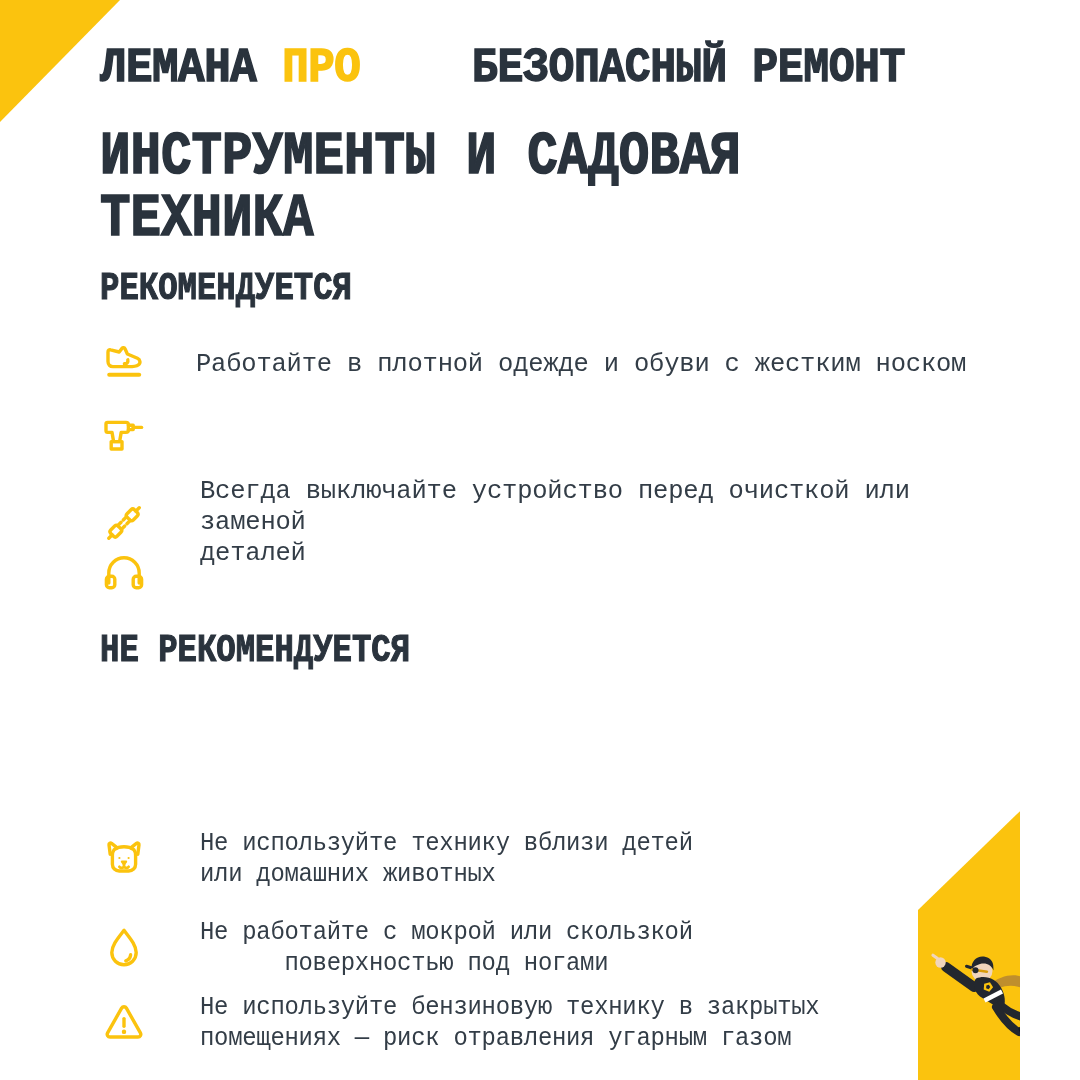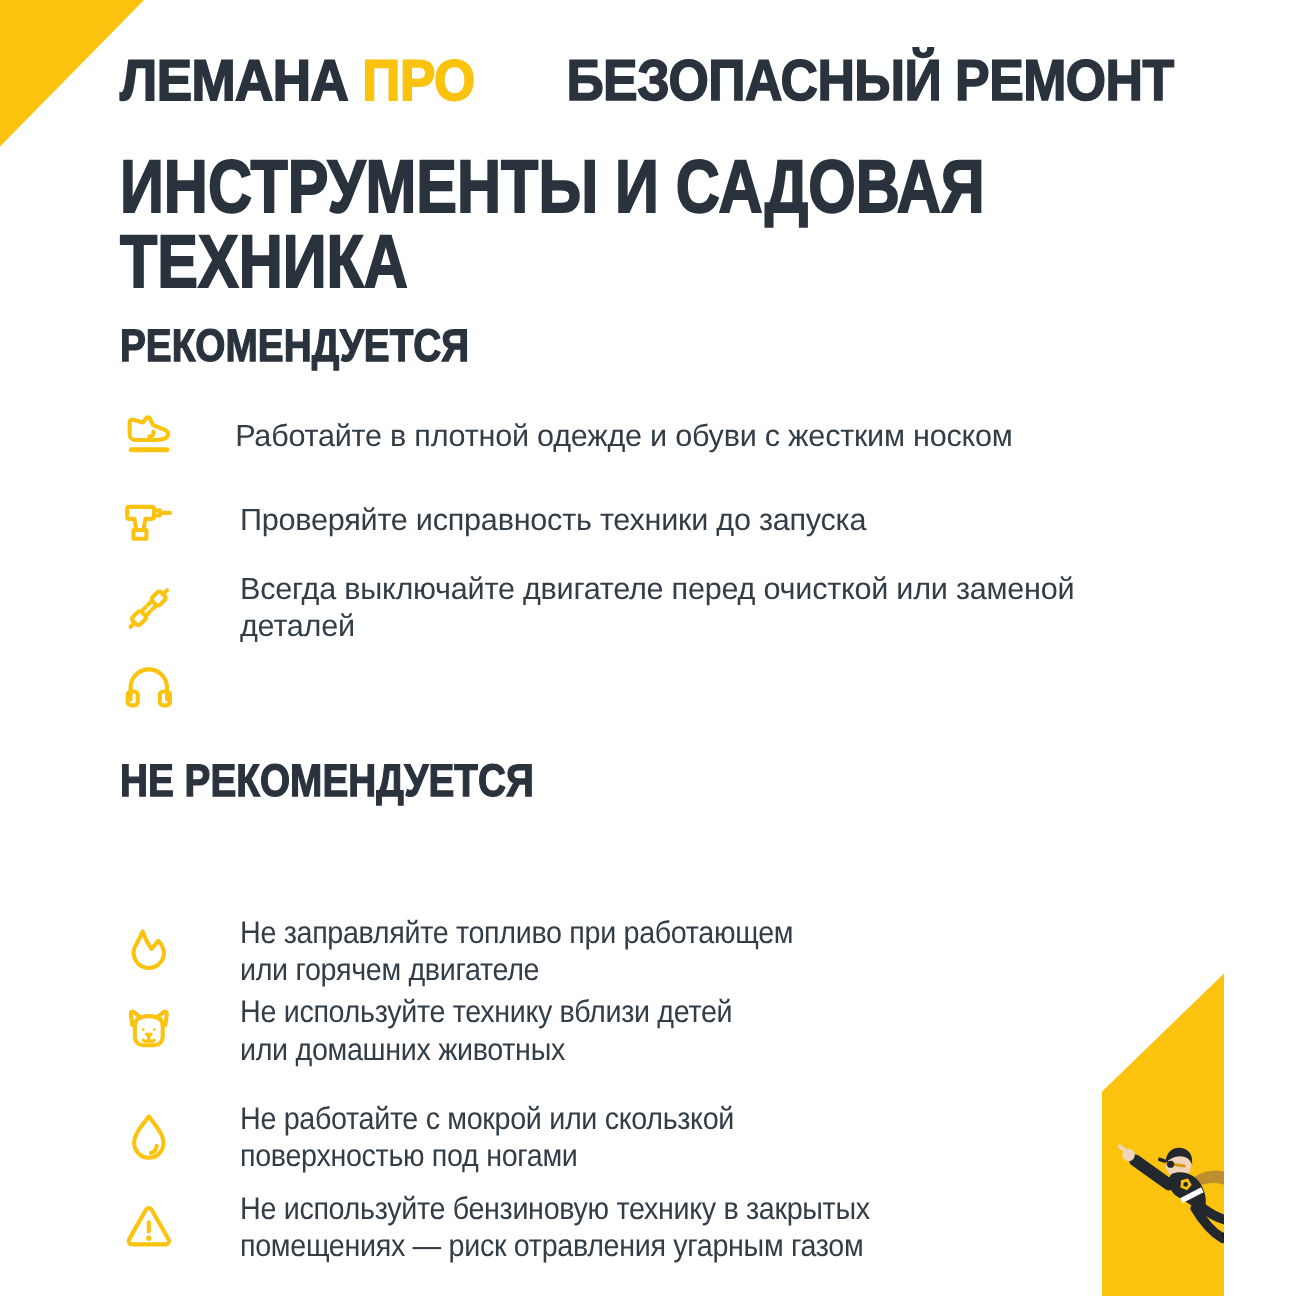--- a/index.html
+++ b/index.html
@@ -4,21 +4,21 @@
 <style>
   :root{
     --yellow:#FBC30E;
     --dark-heading:#2A333D;
     --body-text:#333D47;
     --scarf:#BF8E2D;
   }
   html,body{margin:0;padding:0;background:#ffffff;}
   .poster{
     position:relative;width:1020px;height:1080px;background:#fff;overflow:hidden;
-    font-family:Liberation Sans, sans-serif;color:var(--dark-heading);
+    font-family:Liberation Mono, monospace;color:var(--dark-heading);
   }
   .tri-tl{
     position:absolute;left:0;top:0;width:120px;height:122px;
     background:var(--yellow);
     clip-path:polygon(0 0,100% 0,0 100%);
   }
   .logo{
     position:absolute;left:100px;top:44px;font-weight:bold;font-size:48px;line-height:48px;
     letter-spacing:-0.5px;-webkit-text-stroke:1.5px;white-space:nowrap;
     transform:scaleX(.92);transform-origin:left top;
@@ -48,21 +48,21 @@
   }
   .row .icon{width:48px;height:48px;flex:0 0 48px;color:var(--yellow);}
   .row p{
     margin:0;font-size:25.5px;line-height:31px;color:var(--body-text);
     white-space:pre-line;letter-spacing:-0.2px;
   }
   .row.cond p{
     font-size:26px;transform:scaleX(.92);transform-origin:left center;letter-spacing:-0.3px;
   }
   .r1{top:340px;gap:48px;} .r2{top:410px;} .r3{top:476px;} .r4{top:549px;}
-  .n1{top:700px;} .n2{top:762px;} .n3{top:828px;} .n4{top:917px;} .n5{top:992px;}
+  .n1{top:700px;} .n2{top:762px;} .n3{top:828px;} .n4{top:917px;text-align:center;} .n5{top:992px;}
   .corner-br{
     position:absolute;left:918px;top:753px;width:162px;height:327px;
     background:var(--yellow);
     clip-path:polygon(0 157px,100% 0,100% 100%,0 100%);
   }
   .mascot{position:absolute;left:4px;top:188px;width:140px;height:115px;}
   .sprite{position:absolute;width:0;height:0;overflow:hidden;}
 </style>
 </head>
 <body>
@@ -161,44 +161,36 @@
   <div class="row r1">
     <svg class="icon">
         <use href="#sym-boot"></use>
       </svg>
     <p>Работайте в плотной одежде и обуви с жестким носком</p>
   </div>
   <div class="row r2">
     <svg class="icon">
         <use href="#sym-drill"></use>
       </svg>
-    <p>Проверяйте исправность техники до запуска</p>
   </div>
   <div class="row r3">
     <svg class="icon">
         <use href="#sym-plug"></use>
       </svg>
-    <p>Всегда выключайте двигателе перед очисткой или заменой
+    <p>Всегда выключайте устройство перед очисткой или заменой
 деталей</p>
   </div>
   <div class="row r4">
     <svg class="icon">
         <use href="#sym-headphones"></use>
       </svg>
   </div>
 
   <h2 class="sec-heading sec2">НЕ РЕКОМЕНДУЕТСЯ</h2>
 
-  <div class="row cond n2">
-    <svg class="icon">
-        <use href="#sym-flame"></use>
-      </svg>
-    <p>Не заправляйте топливо при работающем
-или горячем двигателе</p>
-  </div>
   <div class="row cond n3">
     <svg class="icon">
         <use href="#sym-dog"></use>
       </svg>
     <p>Не используйте технику вблизи детей
 или домашних животных</p>
   </div>
   <div class="row cond n4">
     <svg class="icon">
         <use href="#sym-drop"></use>

